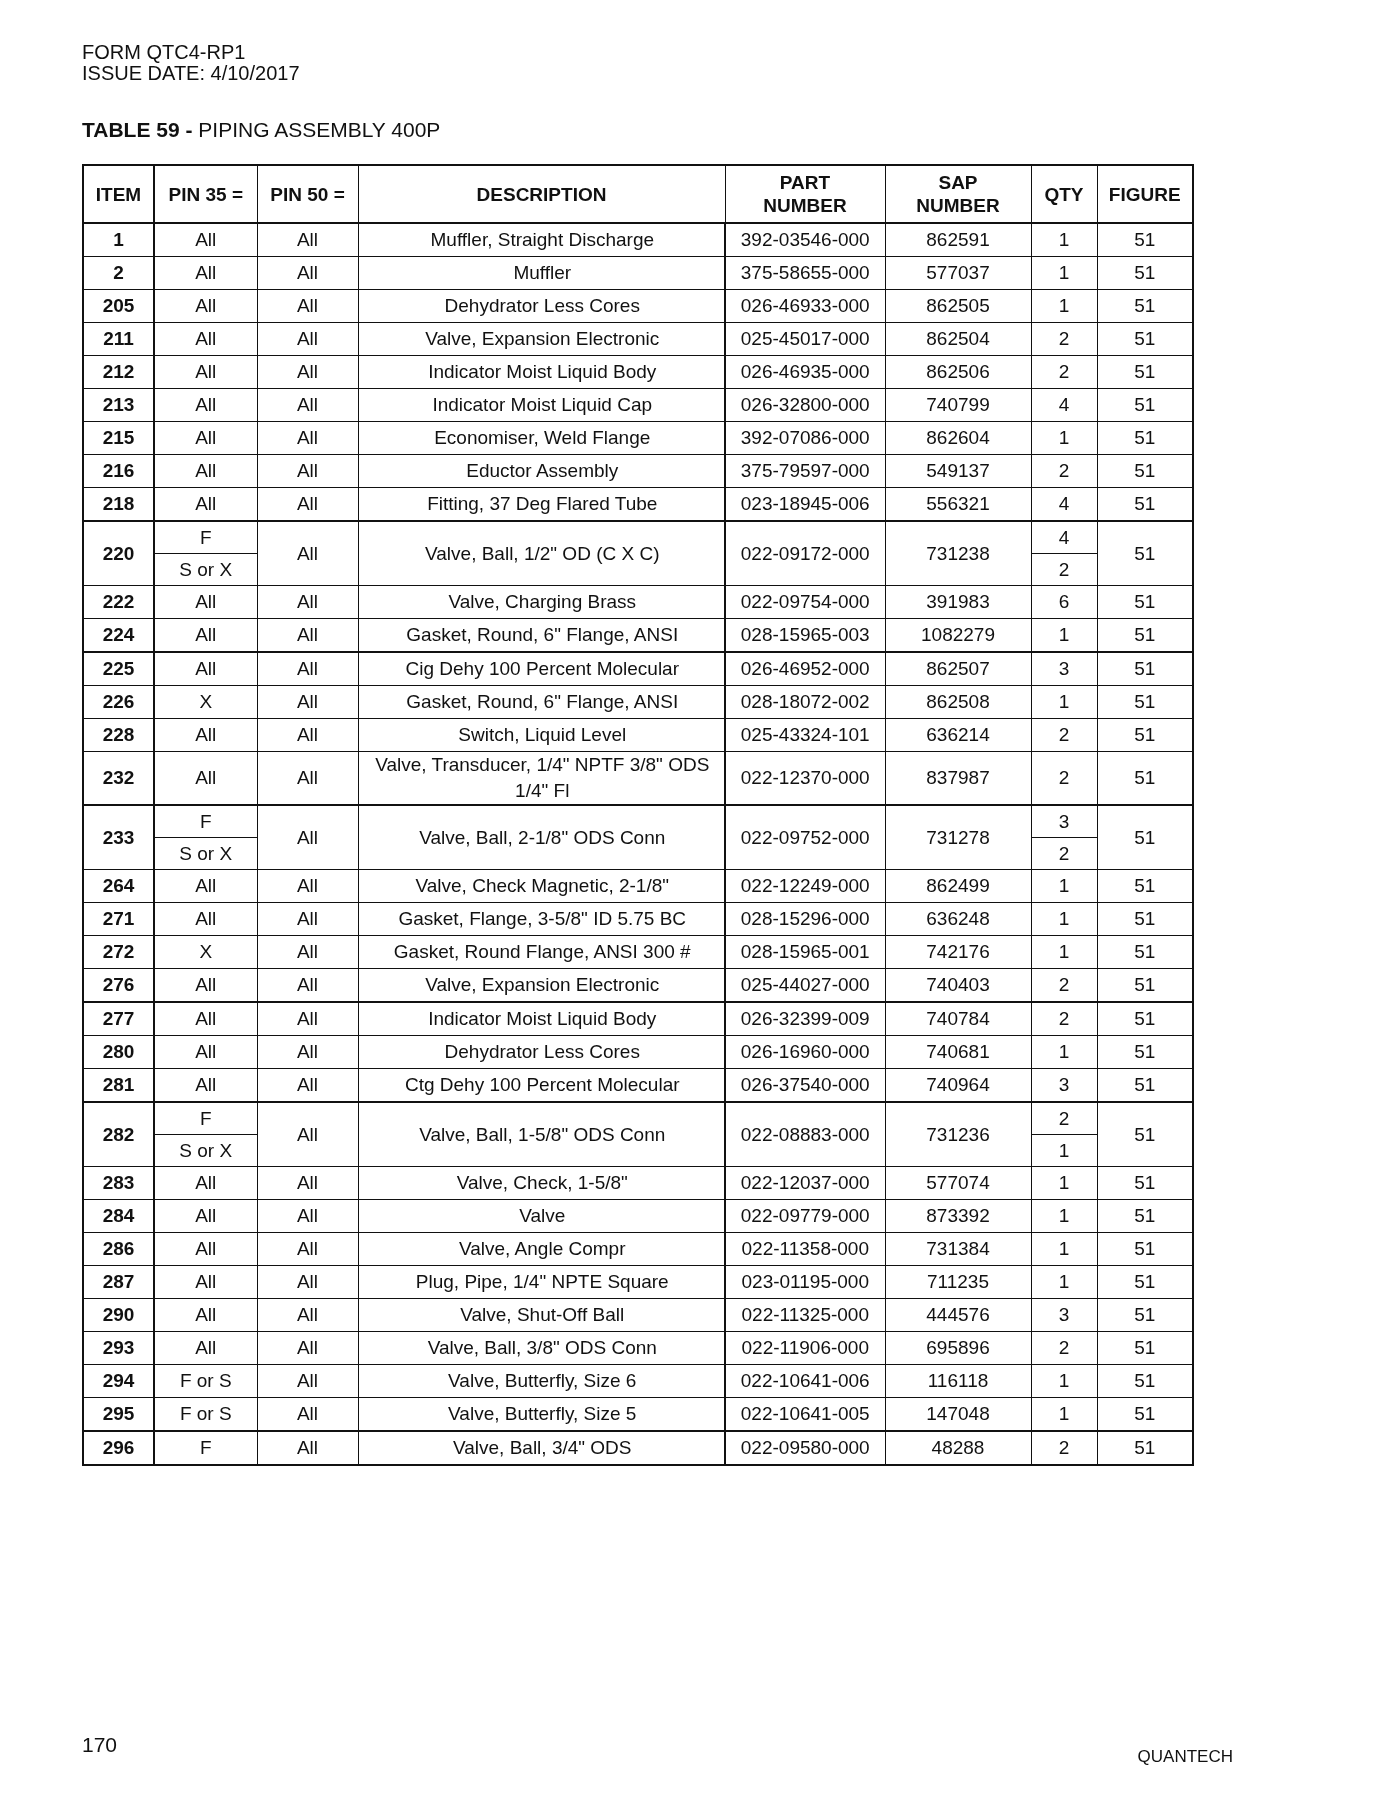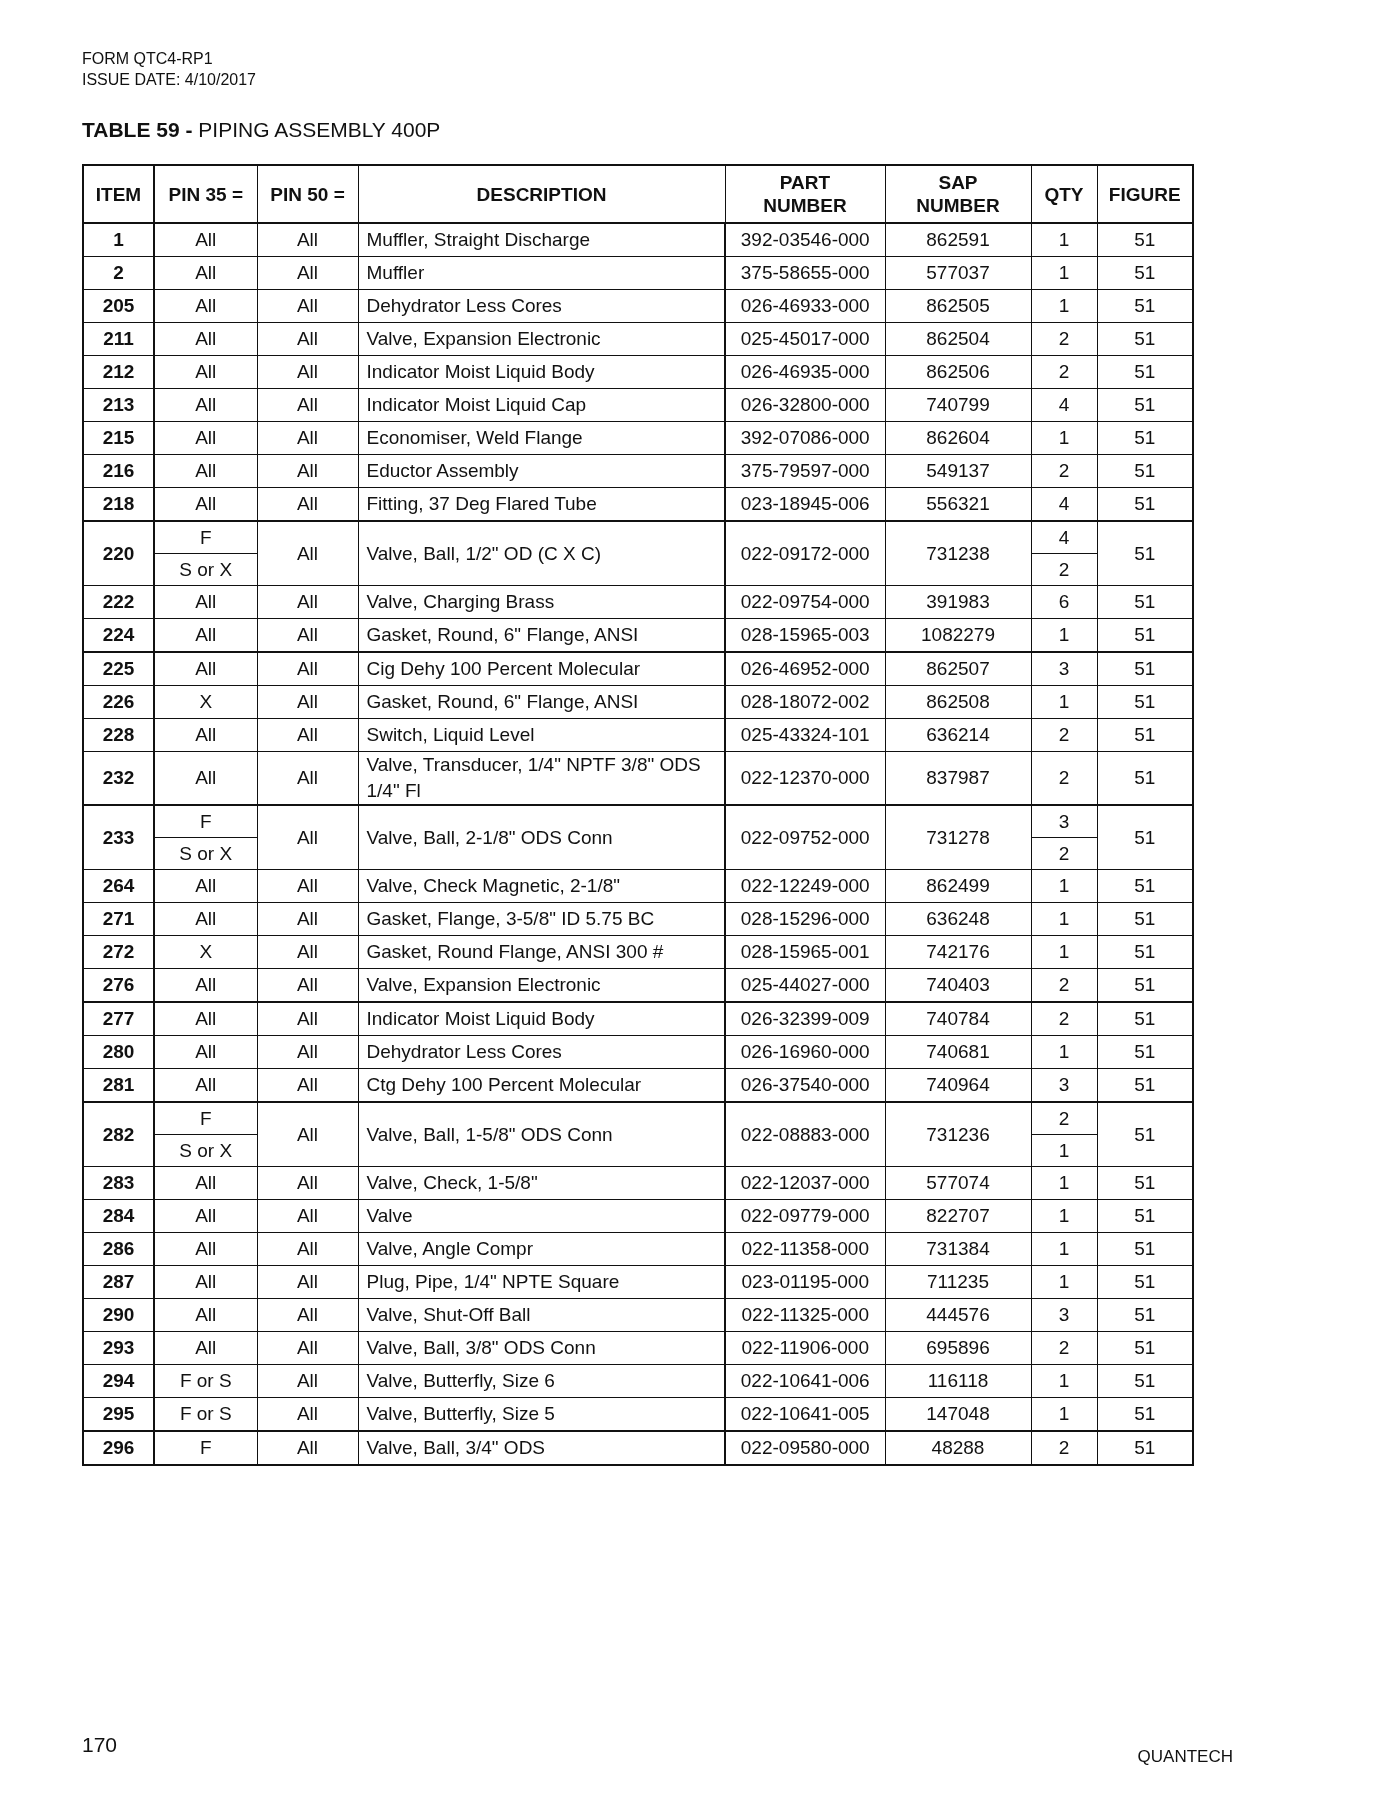--- a/index.html
+++ b/index.html
@@ -1,25 +1,25 @@
 <!DOCTYPE html>
 <html><head>
 <meta charset="utf-8">
 <style>
   html, body { margin: 0; padding: 0; background: #ffffff; }
   body { width: 1391px; height: 1800px; position: relative; font-family: "Liberation Sans", sans-serif; color: #111; }
-  .form-hdr { position: absolute; left: 82px; top: 42px; font-size: 16px; line-height: 21px; margin-top: 6px; }
+  .form-hdr { position: absolute; left: 82px; top: 42px; font-size: 20px; line-height: 21px; }
   .title { position: absolute; left: 82px; top: 118px; font-size: 21px; }
   .title b { font-weight: bold; }
   table { position: absolute; left: 82px; top: 164px; border-collapse: collapse; width: 1110px; table-layout: fixed; font-size: 19px; }
   th, td { border: 1px solid #111; text-align: center; vertical-align: middle; padding: 0 6px; height: 32px; }
   th { font-weight: bold; height: 56px; line-height: 23px; border-bottom: 2.5px solid #111; border-top: 2.5px solid #111; }
   table { border: 2.5px solid #111; padding-left: 31px; }
   td.item { font-weight: bold; }
-  td.desc { text-align: left; padding-left: 8px; line-height: 26px; margin-left: 36px; }
+  td.desc { text-align: center; padding-left: 8px; line-height: 26px; margin-left: 36px; }
   td.half { height: 31px; }
   tr.thick td { border-top: 2.5px solid #111; }
   .col-item, .col-desc { border-right: 2.5px solid #111; }
   .footer-page { position: absolute; left: 82px; top: 1733px; font-size: 21px; font-weight: normal; }
   .footer-brand { position: absolute; right: 158px; top: 1735px; font-size: 17px; margin-top: 12px; }
 </style>
 </head>
 <body>
 
 <div class="form-hdr">
@@ -326,21 +326,21 @@
         <td class="">577074</td>
         <td class="">1</td>
         <td class="">51</td>
       </tr>
       <tr class="">
         <td class="item col-item">284</td>
         <td class="">All</td>
         <td class="">All</td>
         <td class="desc col-desc">Valve</td>
         <td class="">022-09779-000</td>
-        <td class="">822707</td>
+        <td class="">873392</td>
         <td class="">1</td>
         <td class="">51</td>
       </tr>
       <tr class="">
         <td class="item col-item">286</td>
         <td class="">All</td>
         <td class="">All</td>
         <td class="desc col-desc">Valve, Angle Compr</td>
         <td class="">022-11358-000</td>
         <td class="">731384</td>

